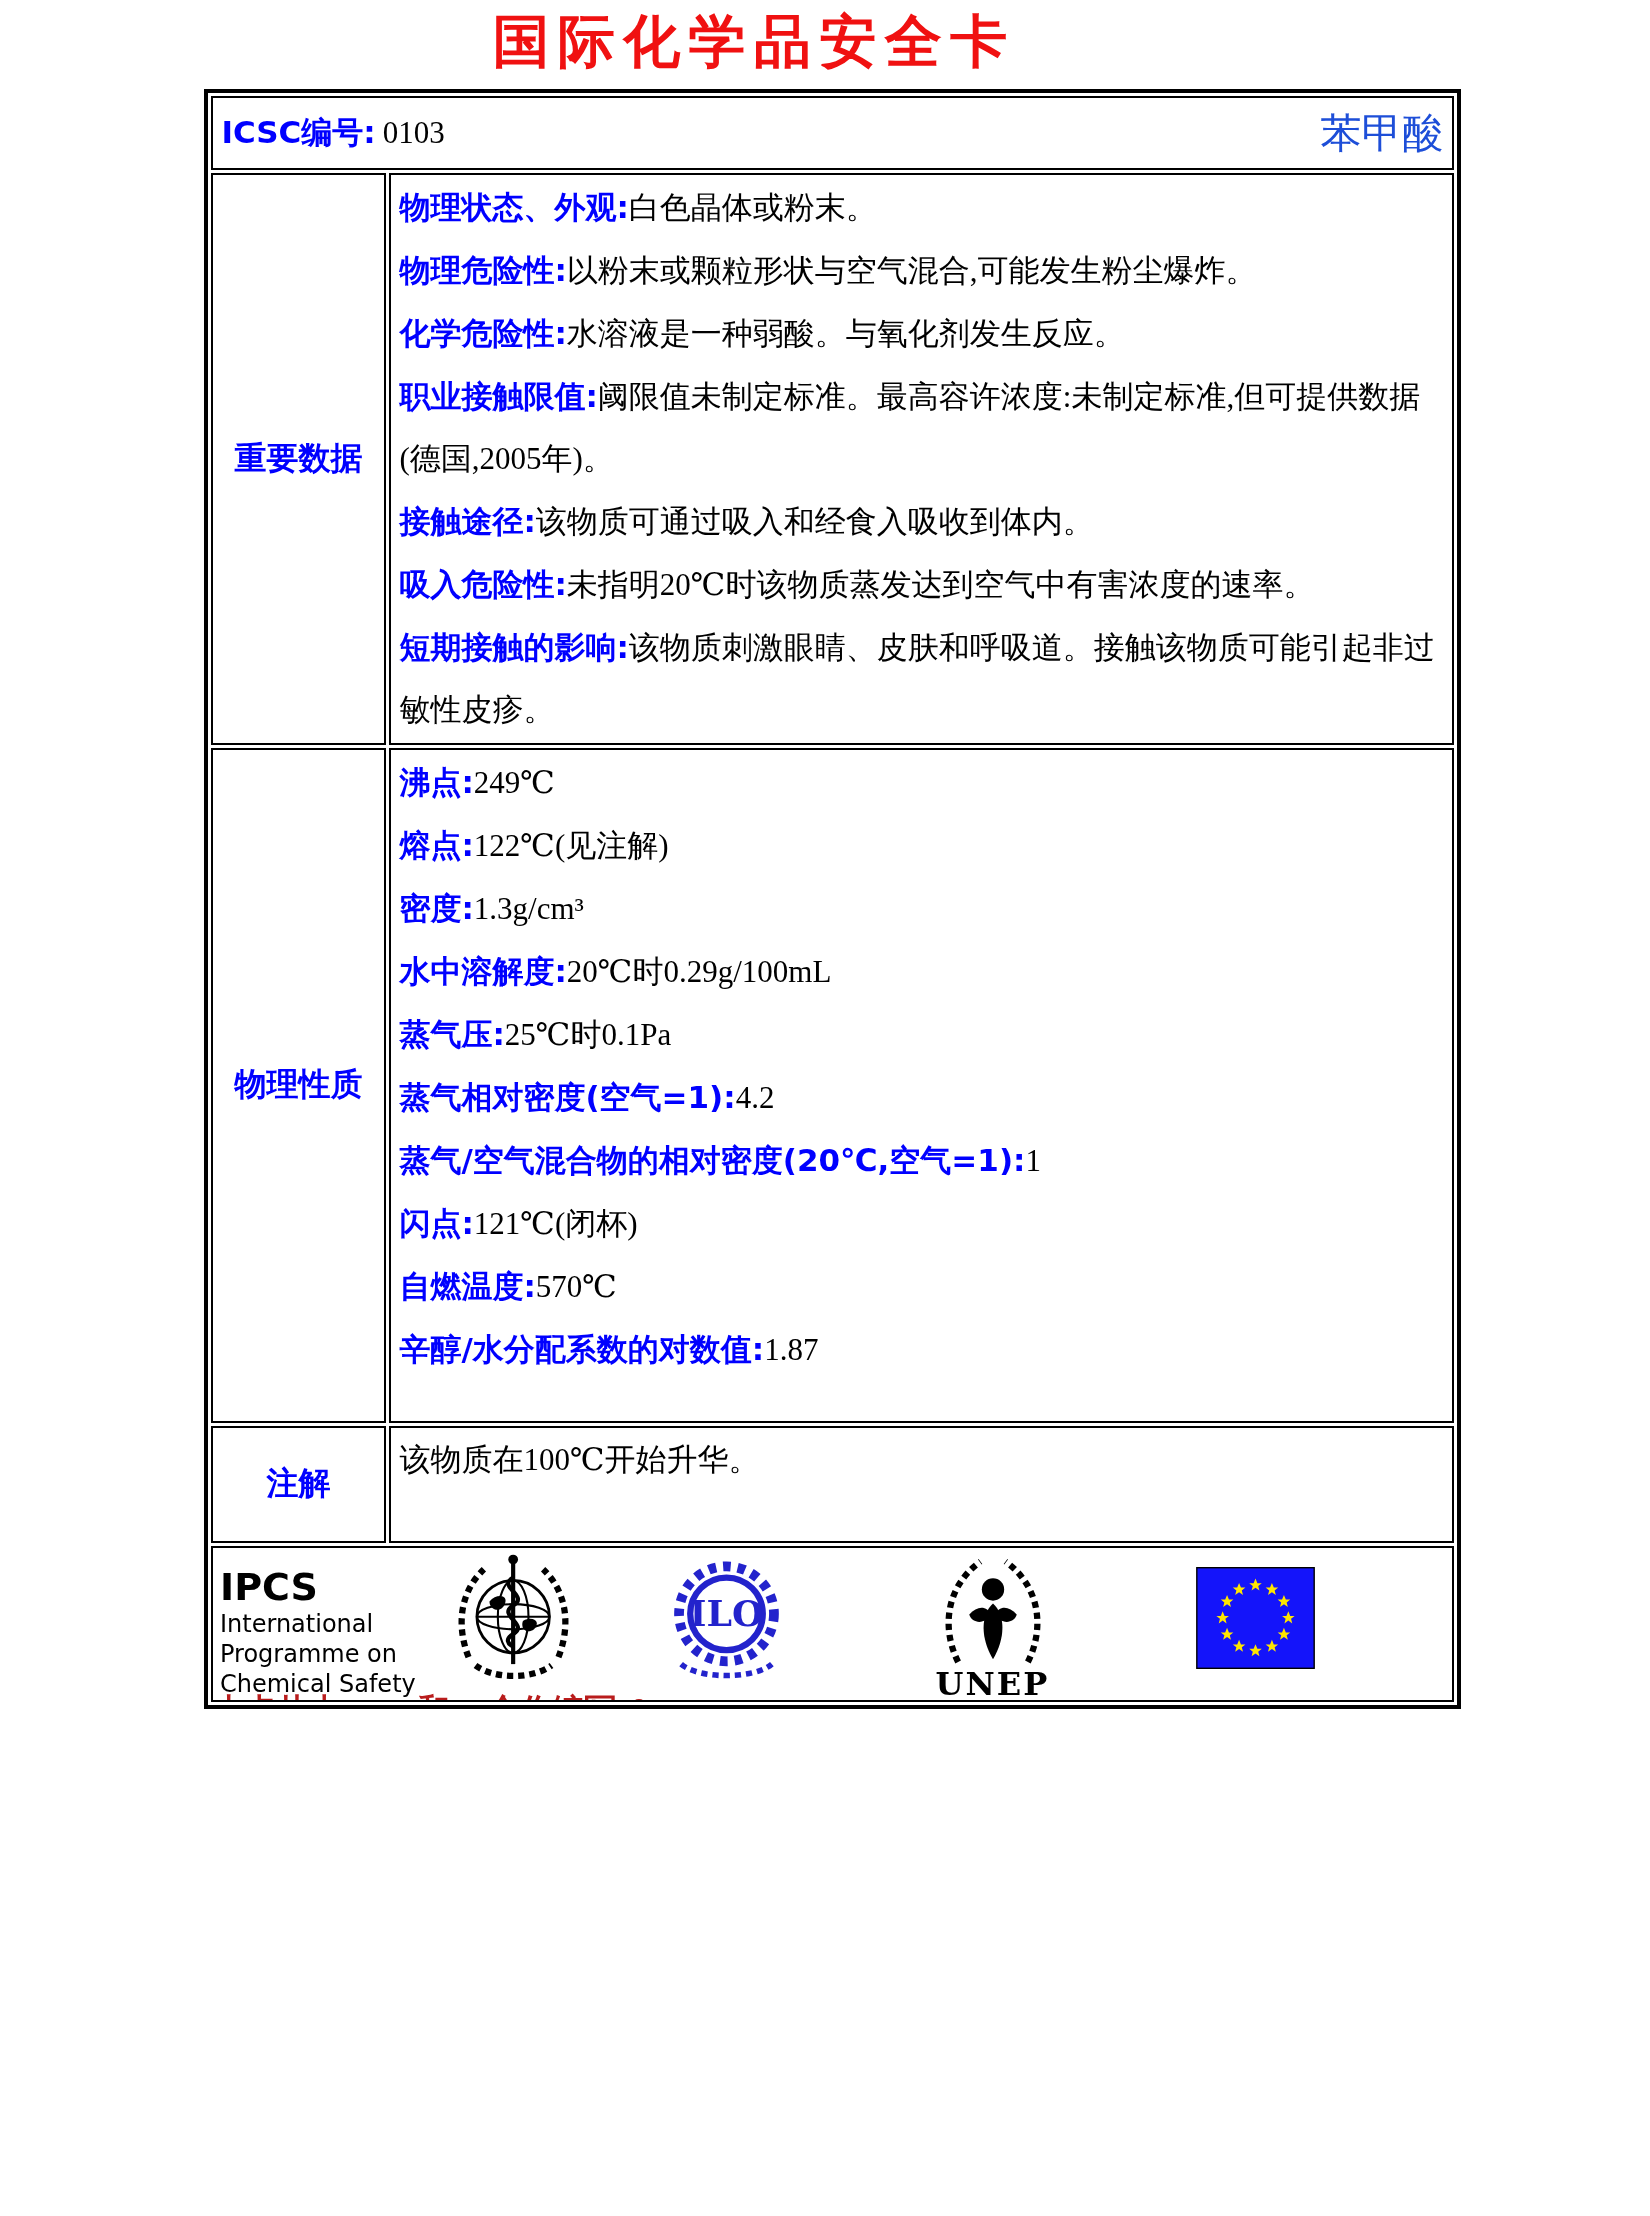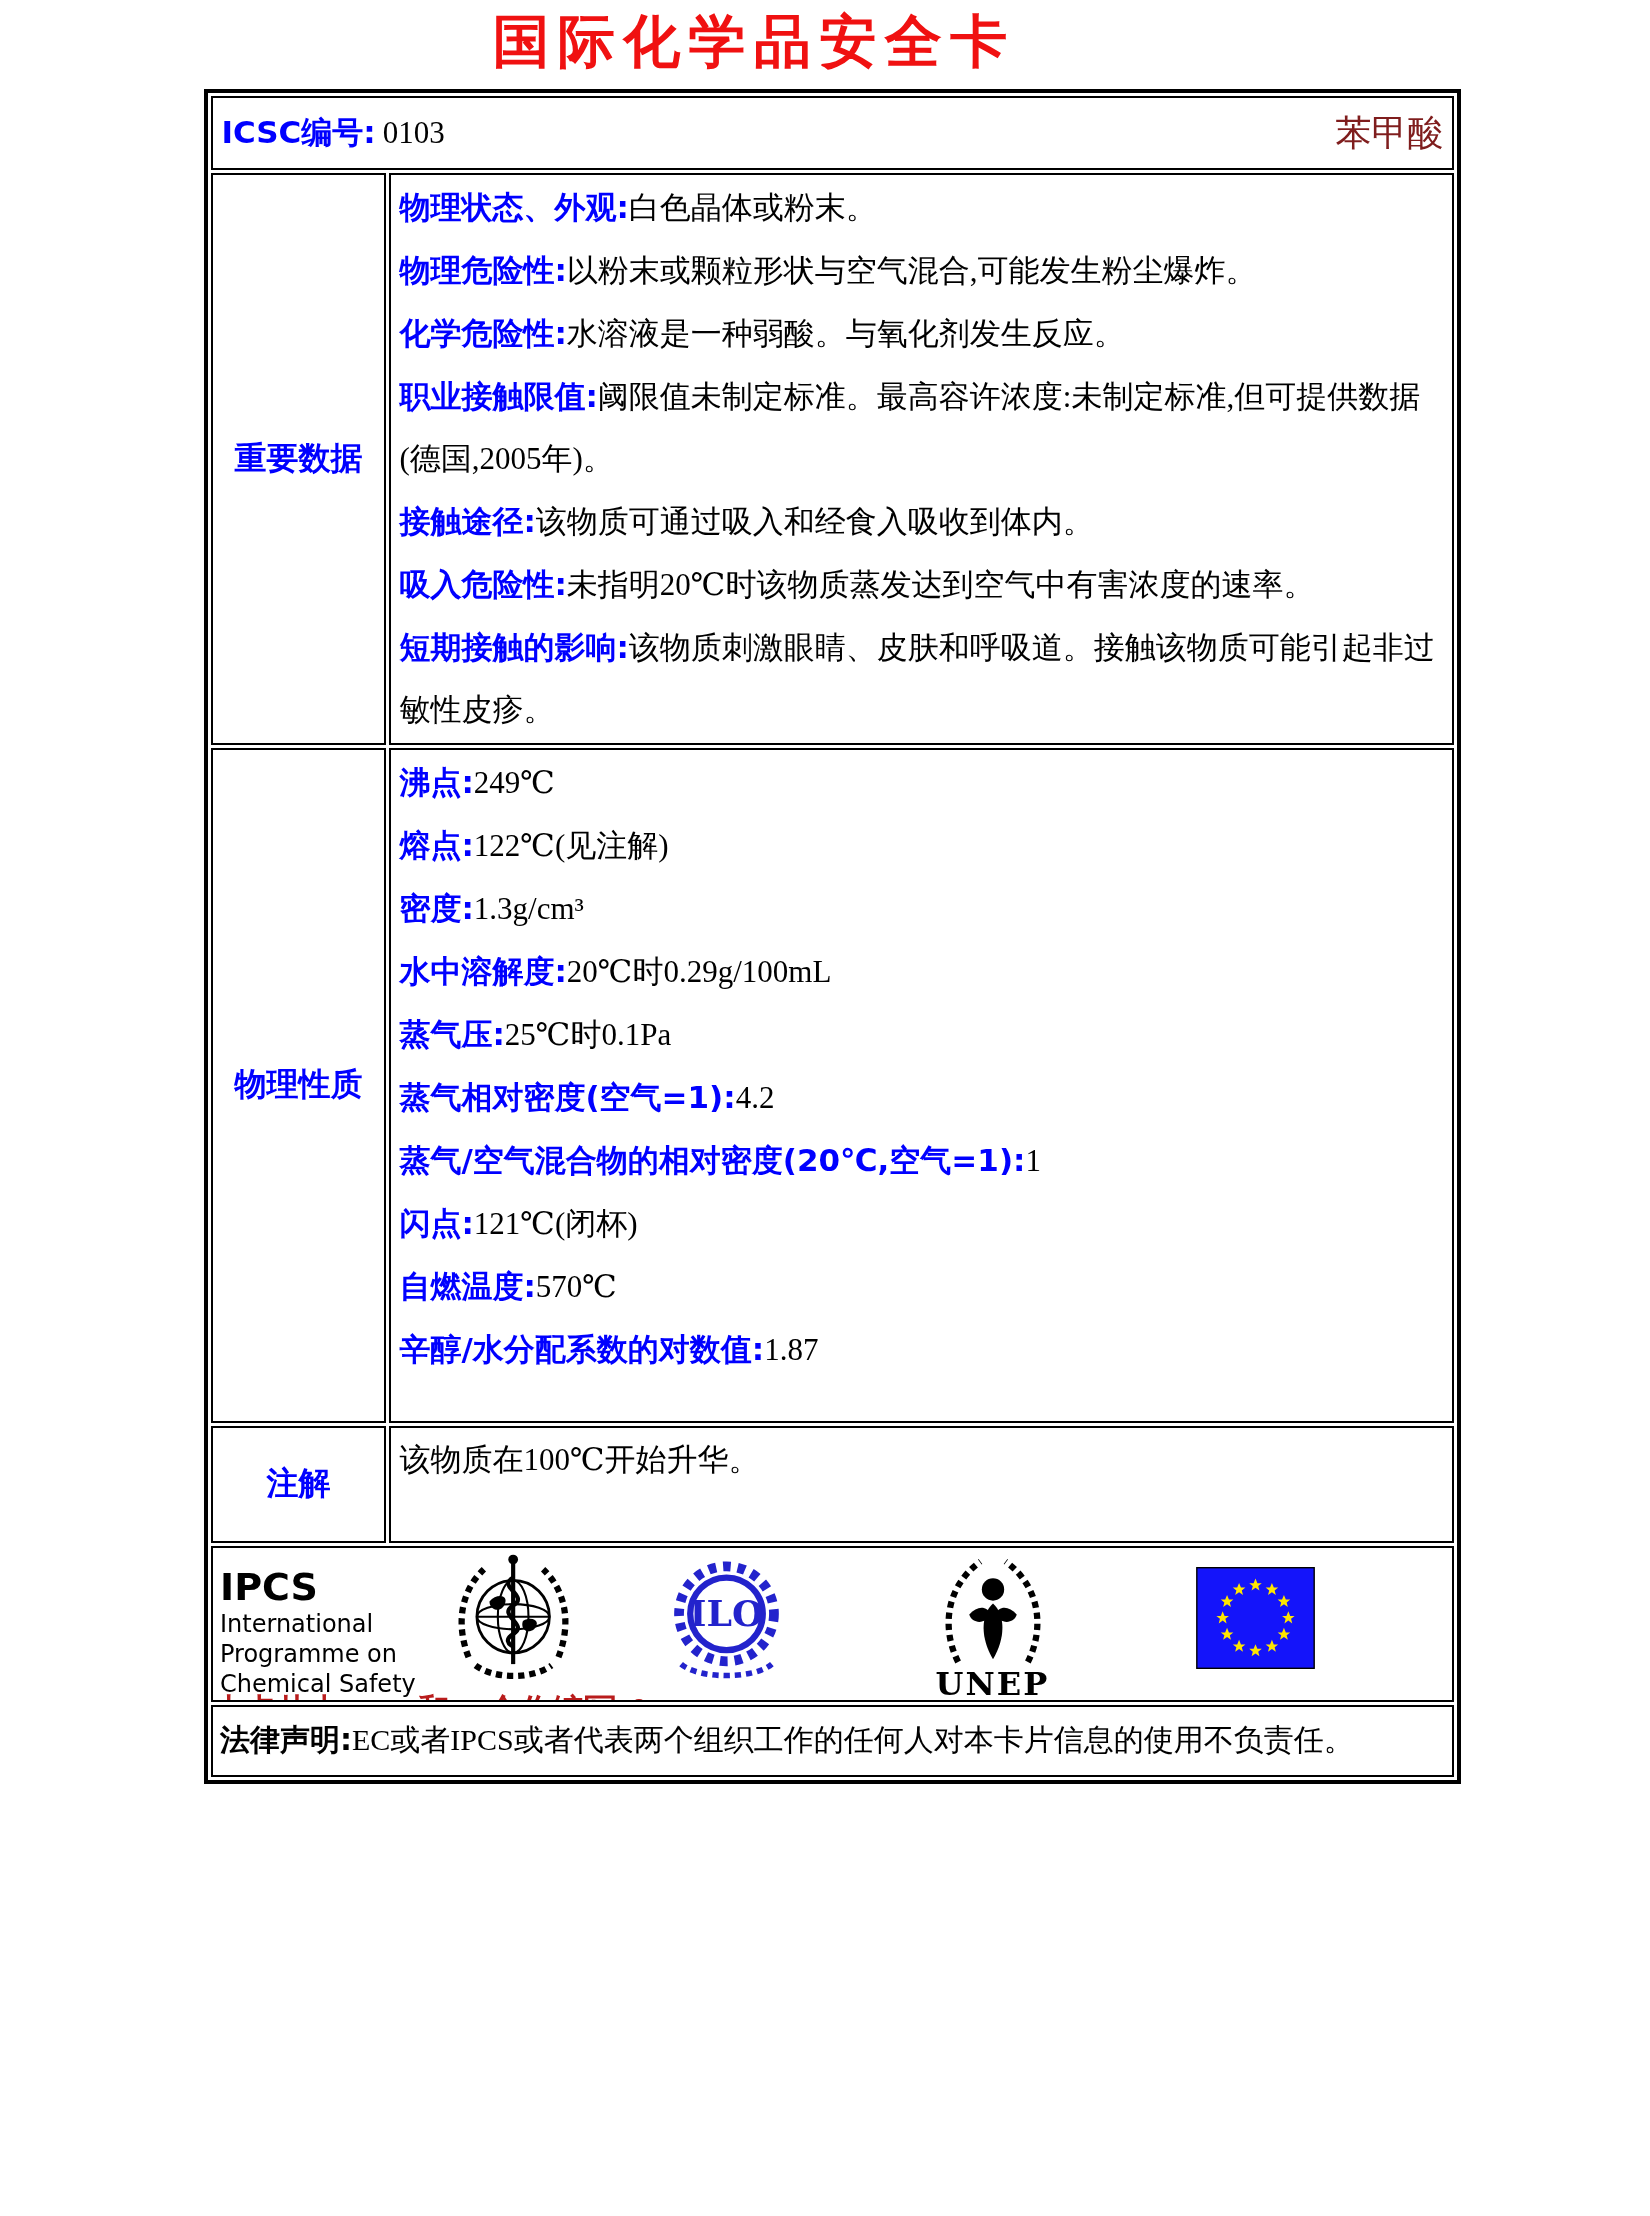--- a/index.html
+++ b/index.html
@@ -19,21 +19,21 @@
     table-layout:fixed;box-sizing:border-box;background:#fff;
   }
   td{border:2.8px solid #000;box-sizing:border-box;background:#fff;overflow:hidden;}
   td.hdr{height:74px;vertical-align:middle;padding:0 8.4px;}
   .hdr-inner{display:flex;justify-content:space-between;align-items:center;}
   .icsc-label{
     color:#0000ff;font-weight:bold;font-size:31px;
     font-family:"DejaVu Sans","Liberation Sans",sans-serif;
   }
   .icsc-no{color:#000;font-size:31px;margin-left:7px;}
-  .chem-name{color:#7f1d1d;font-size:36px;}
+  .chem-name{color:#1d4ed8;font-size:41px;}
   td.lbl{
     text-align:center;vertical-align:middle;color:#0000ff;font-weight:bold;
     font-size:32px;font-family:"DejaVu Sans","Liberation Sans",sans-serif;
     padding:0 2.8px;
     margin-left:28px;
   }
   td.cnt{vertical-align:top;padding:1.4px 8.4px;font-size:31px;line-height:62px;color:#000;}
   td.h-important{height:552px;}
   td.h-physical{height:675px;}
   td.h-env{height:120px;}
@@ -204,20 +204,15 @@
           <use href="#star" x="61.5" y="32.3"></use>
         </svg>
       </div>
 
       <div class="credit-line">
         <span>本卡片由IPCS和EC合作编写</span><span class="credit-copy">© 2002</span>
       </div>
     </td>
   </tr>
 
-  <tr>
-    <td class="legal-cell" colspan="2">
-      <span class="legal-label">法律声明:</span><span>EC或者IPCS或者代表两个组织工作的任何人对本卡片信息的使用不负责任。</span>
-    </td>
-  </tr>
 </tbody>
   </table>
 
 
 </body></html>

